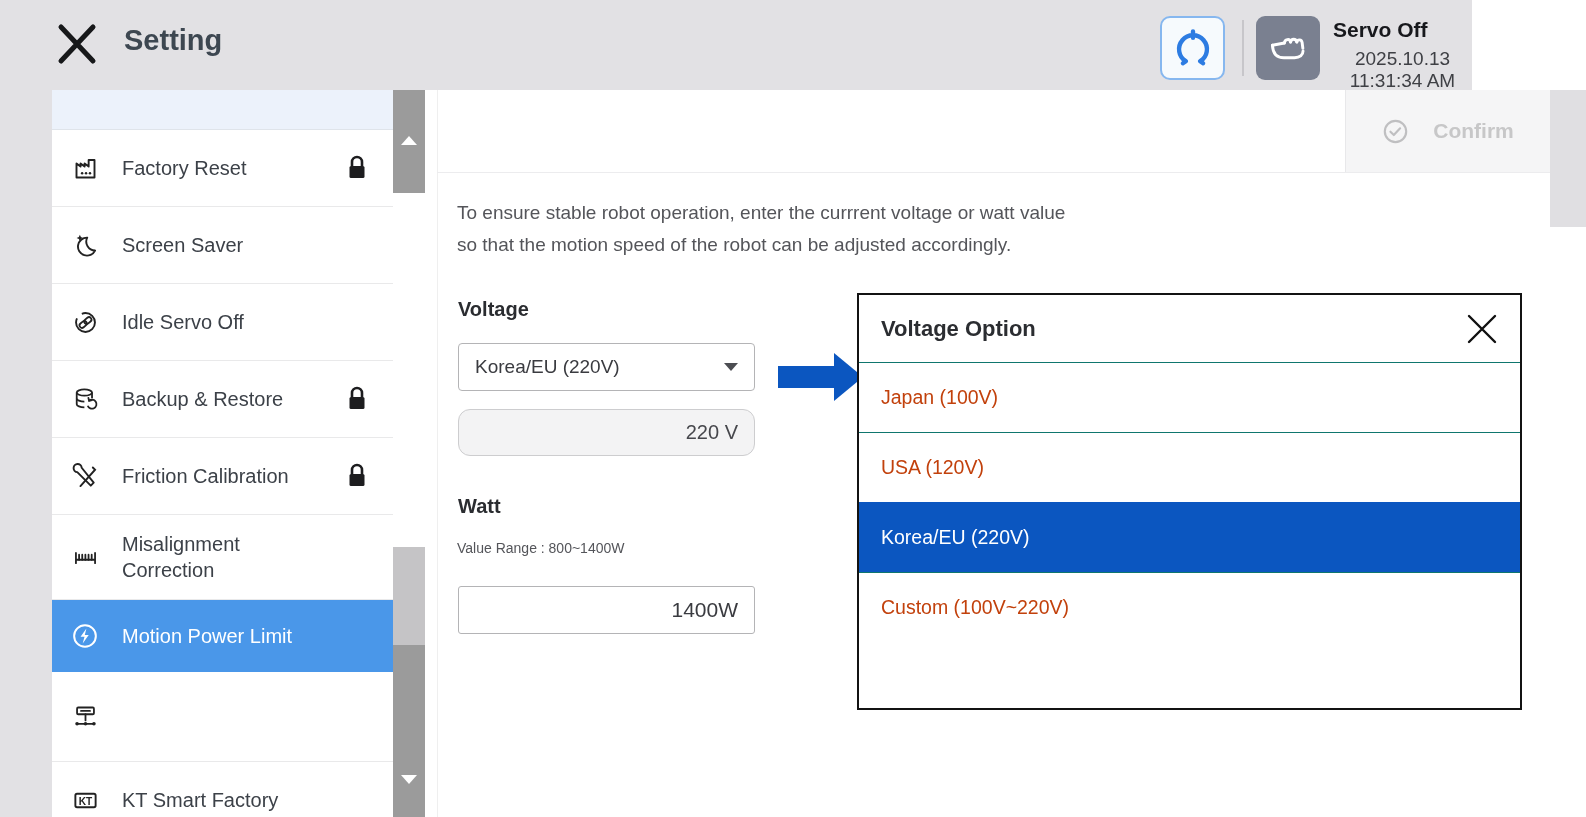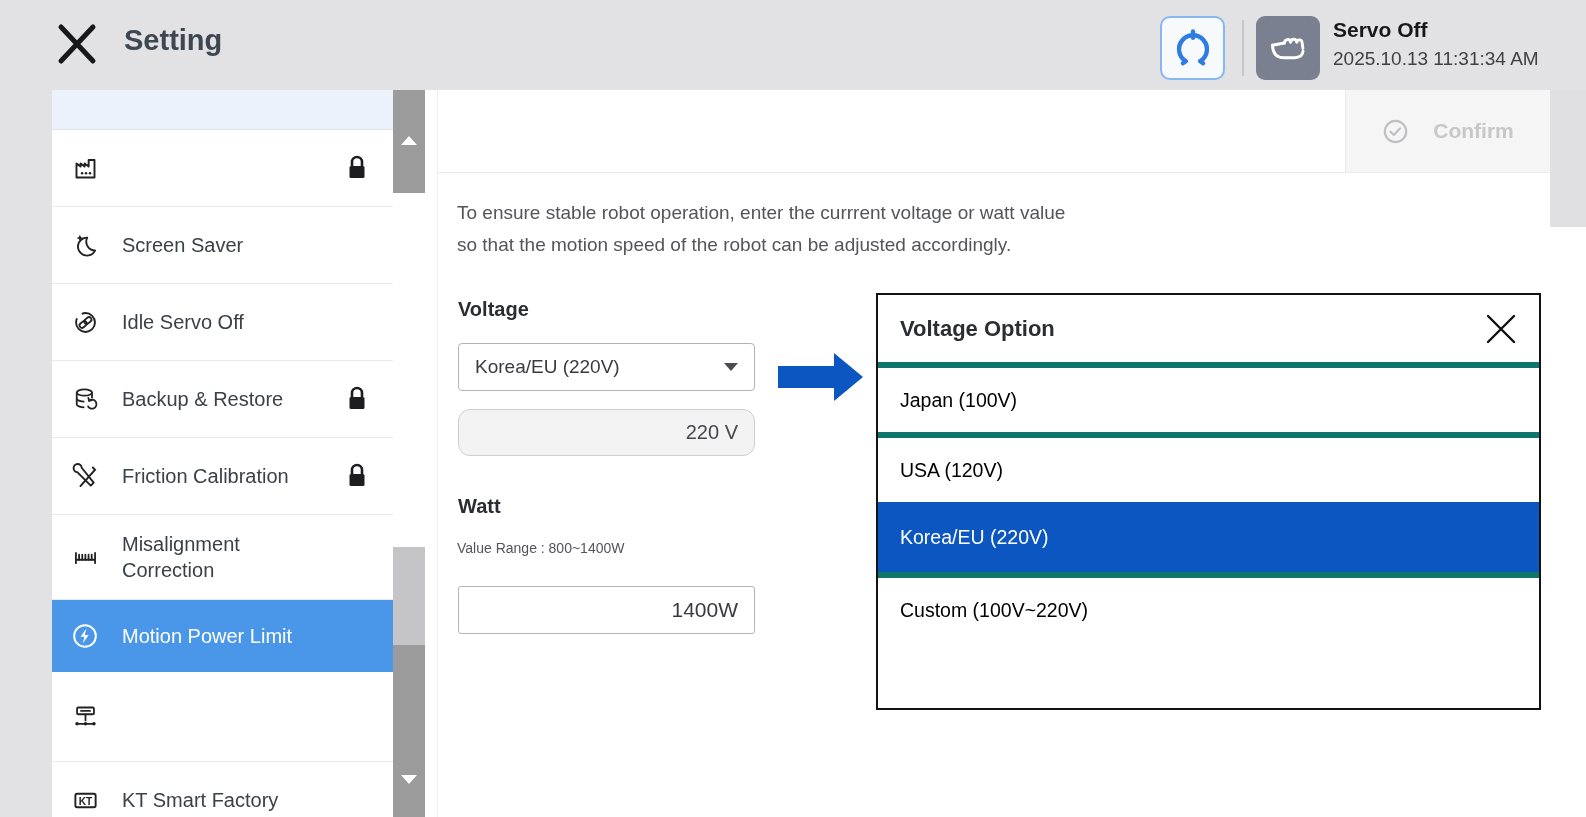--- a/index.html
+++ b/index.html
@@ -1,20 +1,20 @@
 <!DOCTYPE html>
 <html><head>
 <meta charset="utf-8">
 <style>
   * { margin:0; padding:0; box-sizing:border-box; }
   html,body { width:1586px; height:817px; font-family:"Liberation Sans", sans-serif; background:#fff; overflow:hidden; }
   .page { position:relative; width:1586px; height:817px; background:#ffffff; }
 
   
-  .header { position:absolute; left:0; top:0; width:1586px; height:90px; background:#e2e1e4; }
+  .header { position:absolute; left:0; top:0; width:1472px; height:90px; background:#e2e1e4;text-align:center; }
   .close-x { position:absolute; left:56px; top:22px; width:42px; height:44px; cursor:pointer; }
   .app-title { position:absolute; left:124px; top:24px; font-size:29px; font-weight:bold; color:#3d4751; }
   .gripper-btn { position:absolute; left:1160px; top:16px; width:65px; height:64px; background:#f6fafd; border:2px solid #86b7ef; border-radius:10px; display:flex; align-items:center; justify-content:center; }
   .hdr-divider { position:absolute; left:1242px; top:20px; width:2px; height:56px; background:#c7c6ca; }
   .hand-tile { position:absolute; left:1256px; top:16px; width:64px; height:64px; background:#7a8090; border-radius:9px; display:flex; align-items:center; justify-content:center; }
   .servo-status { position:absolute; left:1333px; top:18px; font-size:21px; font-weight:bold; color:#17181c; }
   .servo-time { position:absolute; left:1333px; top:48px; font-size:19px; color:#3f4045; }
 
   
   .left-strip { position:absolute; left:0; top:90px; width:52px; height:727px; background:#e2e1e4; }
@@ -62,25 +62,25 @@
 
   .range-note { position:absolute; left:32px; top:450px; font-size:14px; color:#54555a; }
   .watt-input { position:absolute; left:33px; top:496px; width:297px; height:48px; background:#fff; border:1.5px solid #b4b4b6; border-radius:3px; text-align:right; padding:0 16px; font-size:21px; color:#3a3b40; font-family:"Liberation Sans", sans-serif; }
 
   
   .arrow { position:absolute; left:778px; top:353px; width:85px; height:48px; }
   .arrow .shaft { position:absolute; left:0; top:13px; width:58px; height:22px; background:#0b56c0; }
   .arrow .head { position:absolute; left:56px; top:0; width:0; height:0; border-top:24px solid transparent; border-bottom:24px solid transparent; border-left:29px solid #0b56c0; }
 
   
-  .popup { position:absolute; left:857px; top:293px; width:665px; height:417px; background:#fff; border:2px solid #131313; z-index:5;margin-left:19px; }
+  .popup { position:absolute; left:857px; top:293px; width:665px; height:417px; background:#fff; border:2px solid #131313; z-index:5; }
   .popup-head { position:relative; height:67px; display:flex; align-items:center; padding:0 22px; }
   .popup-title { font-size:22px; font-weight:bold; color:#2b2d31; }
   .popup-close { position:absolute; right:20px; top:16px; width:36px; height:36px; cursor:pointer; }
-  .opt { height:70px; display:flex; align-items:center; padding:0 22px; border-top:6px solid #0f766e; font-size:19.5px; color:#000000; cursor:pointer; background:#fff; }
+  .opt { height:70px; display:flex; align-items:center; padding:0 22px; border-top:1px solid #0f766e; font-size:19.5px; color:#c2410c; cursor:pointer; background:#fff; }
   .opt.sel { background:#0b56c0; color:#ffffff; border-top:1px solid #0b56c0; }
 
   svg { display:block; }
 </style>
 </head>
 <body>
 
 <div class="page">
 
   <div class="header">
@@ -124,20 +124,21 @@
 
       <div class="side-item h77">
         <span class="ic">
           <svg width="27" height="27" viewBox="0 0 24 24">
               <path d="M4 20 V7.5 l3.6 2.8 V7.5 l3.6 2.8 V7.5 l3.6 2.8 V4.5 H20 V20 z" fill="none" stroke="#222" stroke-width="1.7" stroke-linejoin="round"></path>
               <circle cx="9" cy="16.2" r="1.1" fill="#222"></circle>
               <circle cx="12.5" cy="16.2" r="1.1" fill="#222"></circle>
               <circle cx="16" cy="16.2" r="1.1" fill="#222"></circle>
             </svg>
         </span>
+        <span class="lbl">Factory Reset</span>
         <span class="lock">
           <svg width="24" height="28" viewBox="0 0 24 28">
               <path d="M7 12 V8 a5 5 0 0 1 10 0 v4" fill="none" stroke="#1d1d1f" stroke-width="2.6"></path>
               <rect x="4.5" y="12" width="15" height="12" rx="1.5" fill="#1d1d1f"></rect>
             </svg>
         </span>
       </div>
 
       <div class="side-item h77">
         <span class="ic">

